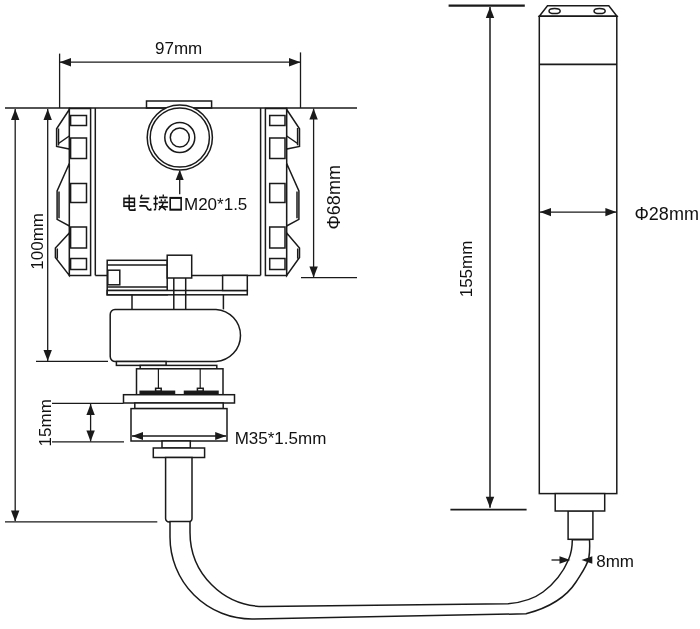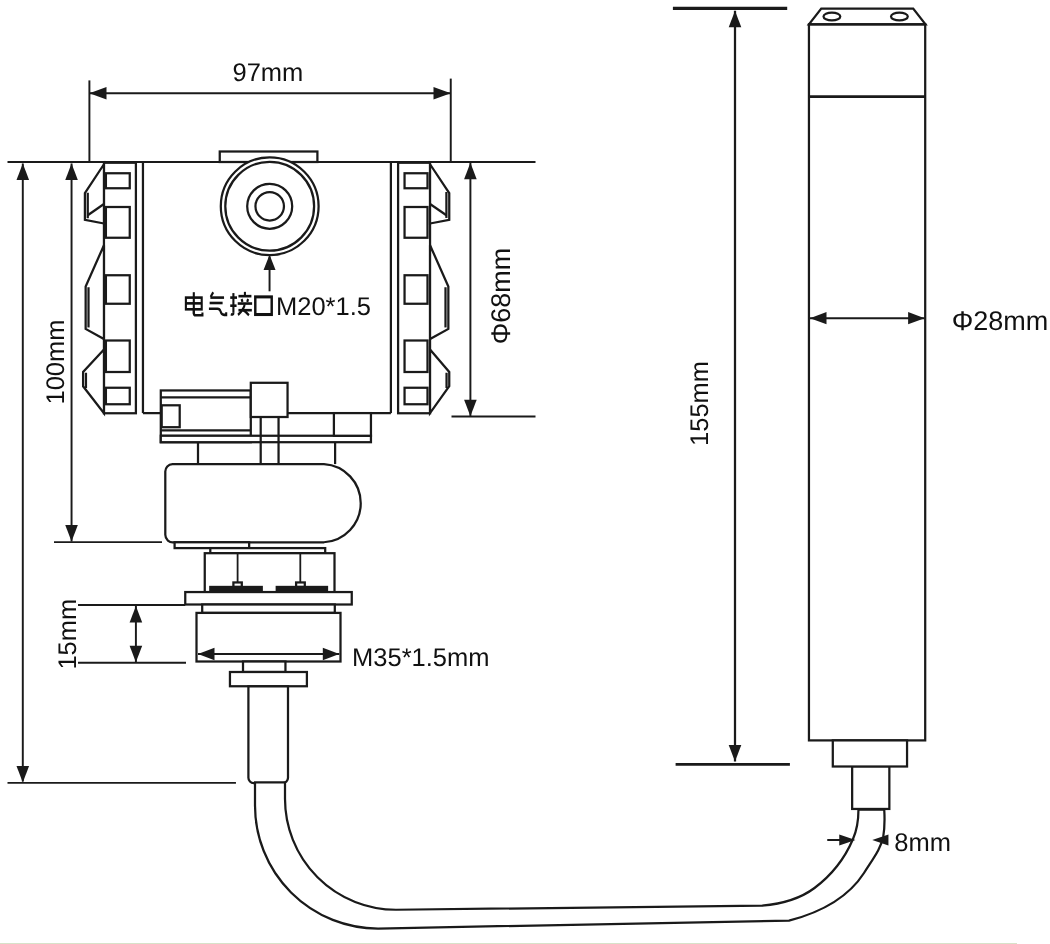--- a/index.html
+++ b/index.html
@@ -1,16 +1,16 @@
 <!DOCTYPE html>
 <html><head>
 <meta charset="utf-8">
 <style>
   html,body{margin:0;padding:0;background:#ffffff;}
-  .wrap{width:700px;height:629px;position:relative;background:#4d7c0f;}
+  .wrap{width:700px;height:629px;position:relative;background:#ec4899;}
   text{font-family:"Liberation Sans",sans-serif;fill:#111;}
 </style>
 </head>
 <body>
 <div class="wrap">
 <svg width="700" height="629" viewBox="0 0 700 629">
 <rect x="0" y="0" width="700" height="629" fill="#ffffff"></rect>
 
 <g stroke="#1a1a1a" stroke-width="1.5" fill="none" stroke-linejoin="miter">
 

